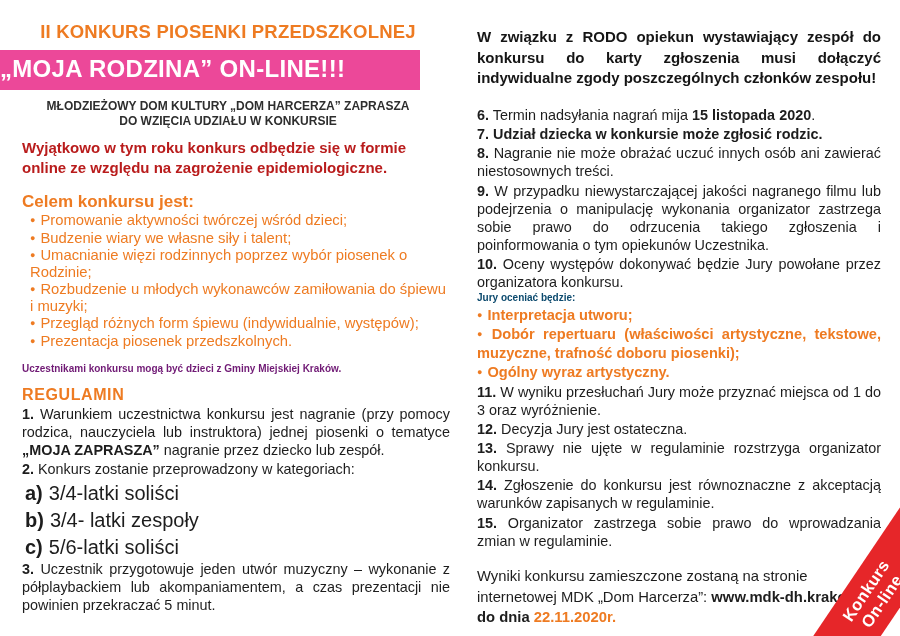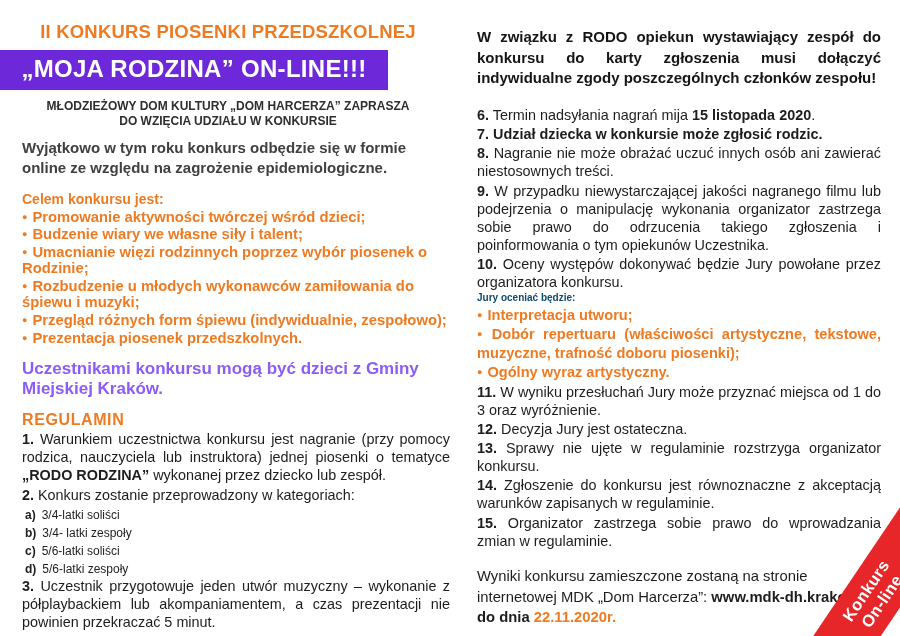--- a/index.html
+++ b/index.html
@@ -8,44 +8,44 @@
     position:relative; width:900px; height:636px; background:#ffffff;
     overflow:hidden;
   }
   
   .col-left { position:absolute; left:0; top:0; width:456px; }
   .main-title {
     margin:21px 10px 0 10px; text-align:center;
     color:#ee7b22; font-size:18.5px; font-weight:800; letter-spacing:.2px;
   }
   .banner {
-    margin-top:7px; width:388px; background:#6d28d9; color:#ffffff;
-    text-align:center; font-size:24px; font-weight:800;
+    margin-top:7px; width:420px; background:#ec4899; color:#ffffff;
+    font-size:24px; font-weight:800;
     padding:5px 0 7px 0; letter-spacing:.3px;
   }
   .subtitle {
     margin:9px 14px 0 14px; text-align:center;
     color:#2e2e2e; font-size:12px; font-weight:700; line-height:1.25;
   }
   .left-inner { margin:0 6px 0 22px; }
   .online-note {
-    margin-top:9px; color:#404040; font-size:15px; font-weight:700; line-height:1.3;
+    margin-top:9px; color:#b91c1c; font-size:15px; font-weight:700; line-height:1.3;
   }
   .goals { margin-top:11px; }
-  .goals-heading { margin:0; color:#ee7b22; font-size:14px; font-weight:700; line-height:1.12; }
-  .goal-item { margin:1px 0 0 0; color:#ee7b22; font-size:14.8px; font-weight:700; line-height:1.12; }
+  .goals-heading { margin:0; color:#ee7b22; font-size:17px; font-weight:700; line-height:1.12; }
+  .goal-item { margin:1px 0 0 8px; color:#ee7b22; font-size:14.8px; font-weight:400; line-height:1.12; }
   .blt { font-size:9px; vertical-align:2px; margin-right:5px; }
-  .participants-note { margin:13px 0 0 0; color:#8b5cf6; font-size:17px; font-weight:700; }
+  .participants-note { margin:13px 0 0 0; color:#701a75; font-size:10px; font-weight:700; }
   .reg-heading { margin:12px 0 0 0; color:#ee7b22; font-size:16px; font-weight:800; letter-spacing:.6px; }
   .item {
     margin:1px 0 0 0; font-size:14.4px; line-height:1.26;
     text-align:justify; hyphens:auto; color:#1d1d1d;
   }
   .num { font-weight:700; }
-  .cat { margin:4px 0 0 3px; font-size:12px; }
+  .cat { margin:4px 0 0 3px; font-size:20px; }
   .cat .letter { font-weight:700; margin-right:6px; }
   
   .col-right { position:absolute; left:477px; top:0; width:404px; }
   .rodo-note {
     margin:27px 0 0 0; font-size:15px; font-weight:700; line-height:1.38;
     text-align:justify; hyphens:auto; color:#151515;
   }
   .col-right .spacer { height:16px; }
   .jury-heading { margin:1px 0 0 0; color:#0c4a6e; font-size:10px; font-weight:700; line-height:1.26; }
   .jury-item {
@@ -78,36 +78,35 @@
 
     <div class="left-inner">
       <p class="online-note">Wyjątkowo w tym roku konkurs odbędzie się w formie online ze względu na zagrożenie epidemiologiczne.</p>
 
       <div class="goals">
         <p class="goals-heading">Celem konkursu jest:</p>
         <p class="goal-item"><span class="blt">●</span><span>Promowanie aktywności twórczej wśród dzieci;</span></p>
         <p class="goal-item"><span class="blt">●</span><span>Budzenie wiary we własne siły i talent;</span></p>
         <p class="goal-item"><span class="blt">●</span><span>Umacnianie więzi rodzinnych poprzez wybór piosenek o Rodzinie;</span></p>
         <p class="goal-item"><span class="blt">●</span><span>Rozbudzenie u młodych wykonawców zamiłowania do śpiewu i muzyki;</span></p>
-        <p class="goal-item"><span class="blt">●</span><span>Przegląd różnych form śpiewu (indywidualnie, zespołowo);</span></p>
+        <p class="goal-item"><span class="blt">●</span><span>Przegląd różnych form śpiewu (indywidualnie, występów);</span></p>
         <p class="goal-item"><span class="blt">●</span><span>Prezentacja piosenek przedszkolnych.</span></p>
       </div>
 
       <p class="participants-note">Uczestnikami konkursu mogą być dzieci z Gminy Miejskiej Kraków.</p>
 
       <p class="reg-heading">REGULAMIN</p>
 
-      <p class="item"><span class="num">1.</span> <span>Warunkiem uczestnictwa konkursu jest nagranie (przy pomocy rodzica, nauczyciela lub instruktora) jednej piosenki o tematyce</span> <b>„RODO RODZINA”</b> <span>wykonanej przez dziecko lub zespół.</span></p>
+      <p class="item"><span class="num">1.</span> <span>Warunkiem uczestnictwa konkursu jest nagranie (przy pomocy rodzica, nauczyciela lub instruktora) jednej piosenki o tematyce</span> <b>„MOJA ZAPRASZA”</b> <span>nagranie przez dziecko lub zespół.</span></p>
 
       <p class="item"><span class="num">2.</span> <span>Konkurs zostanie przeprowadzony w kategoriach:</span></p>
 
       <p class="cat"><span class="letter">a)</span><span>3/4-latki soliści</span></p>
       <p class="cat"><span class="letter">b)</span><span>3/4- latki zespoły</span></p>
       <p class="cat"><span class="letter">c)</span><span>5/6-latki soliści</span></p>
-      <p class="cat"><span class="letter">d)</span><span>5/6-latki zespoły</span></p>
 
       <p class="item"><span class="num">3.</span> <span>Uczestnik przygotowuje jeden utwór muzyczny – wykonanie z półplaybackiem lub akompaniamentem, a czas prezentacji nie powinien przekraczać 5 minut.</span></p>
 
     </div>
   </div>
 
   <div class="col-right">
     <p class="rodo-note">W związku z RODO opiekun wystawiający zespół do konkursu do karty zgłoszenia musi dołączyć indywidualne zgody poszczególnych członków zespołu!</p>
     <div class="spacer"></div>
 

